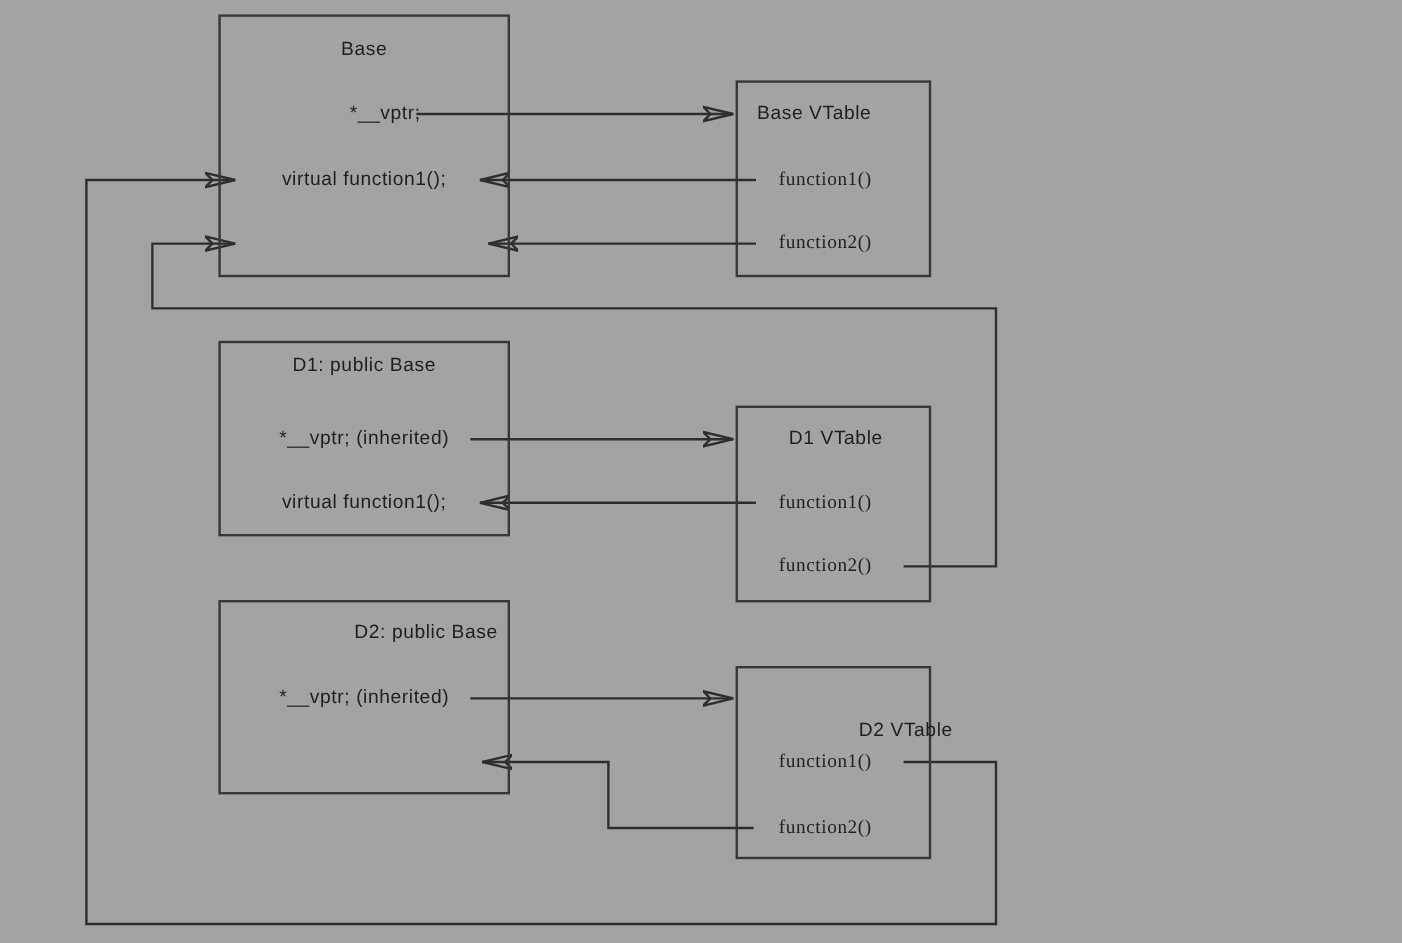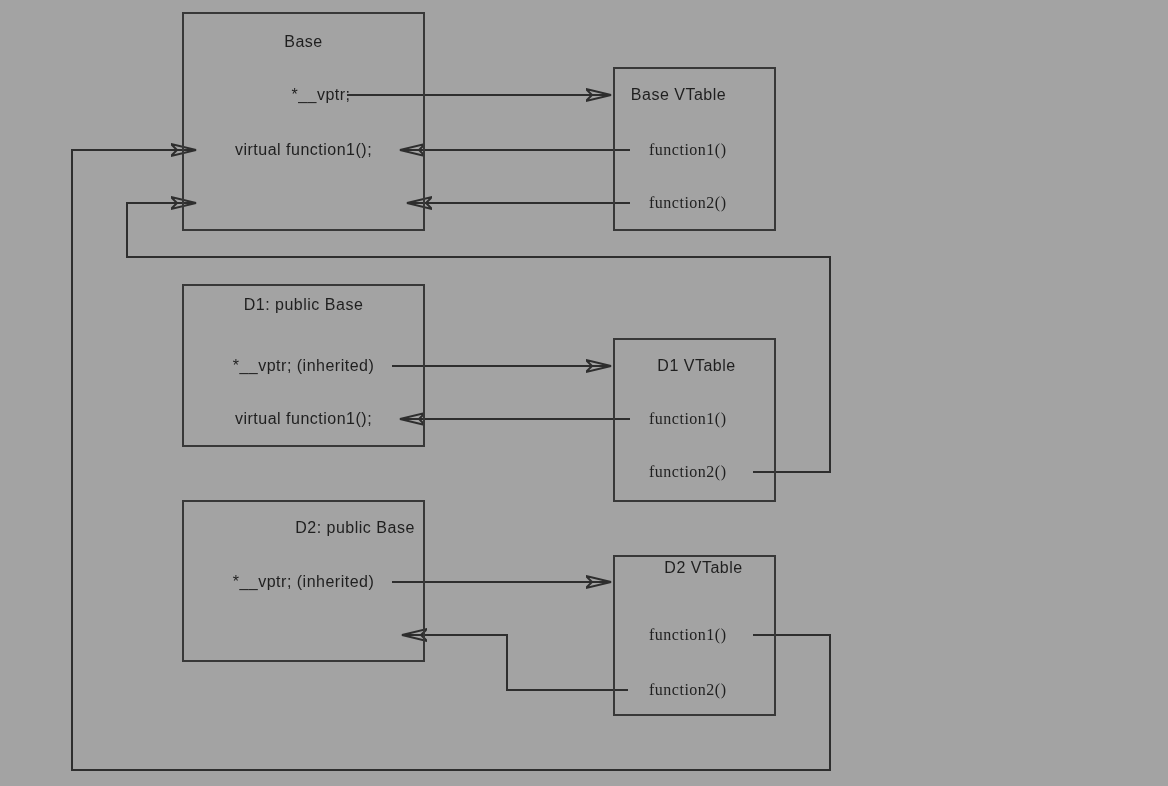--- a/index.html
+++ b/index.html
@@ -90,17 +90,17 @@
   <div class="box" style="left:613px; top:338px; width:163px; height:164px;"></div>
   <div class="lbl" style="left:613px; top:355px; width:135px;padding-left:16px;">D1 VTable</div>
   <div class="lbl left" style="left:631px; top:408px; width:145px;">function1()</div>
   <div class="lbl left" style="left:631px; top:461px; width:145px;">function2()</div>
 
   <div class="box" style="left:182px; top:500px; width:243px; height:162px;"></div>
   <div class="lbl" style="left:175px; top:517px; width:280px;margin-left:40px;">D2: public Base</div>
   <div class="lbl" style="left:182px; top:571px; width:243px;">*__vptr; (inherited)</div>
 
   <div class="box" style="left:613px; top:555px; width:163px; height:161px;"></div>
-  <div class="lbl" style="left:613px; top:557px; width:181px;">D2 VTable</div>
+  <div class="lbl" style="left:613px; top:598px; width:181px;text-align:right;">D2 VTable</div>
   <div class="lbl left" style="left:631px; top:624px; width:145px;">function1()</div>
   <div class="lbl left" style="left:631px; top:679px; width:145px;">function2()</div>
 
 </div>
 
 </body></html>

